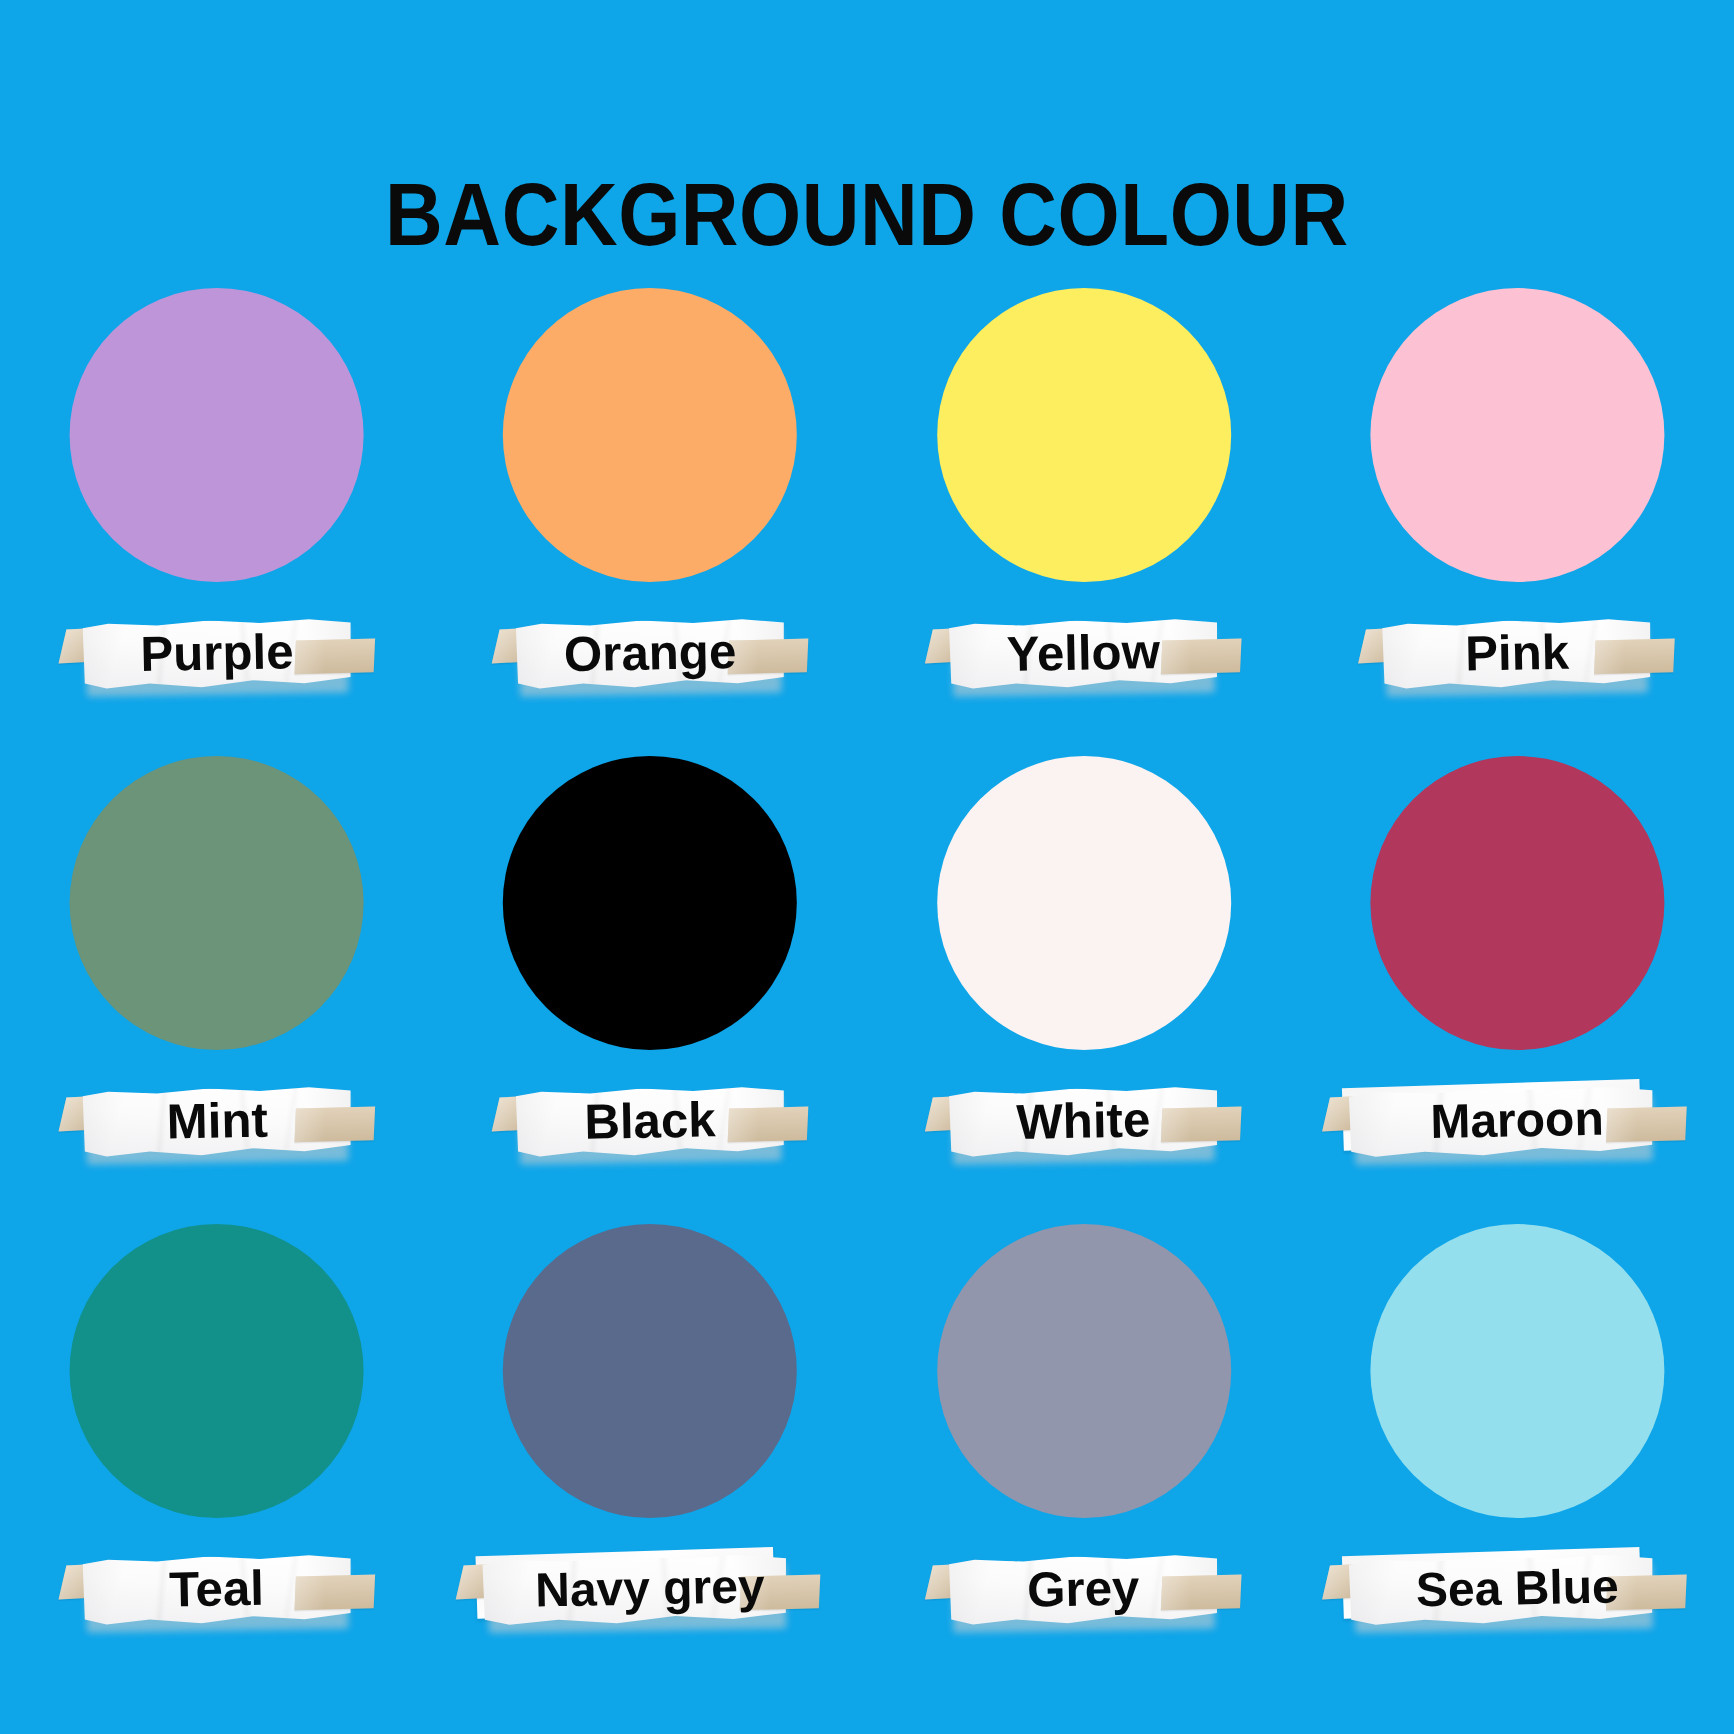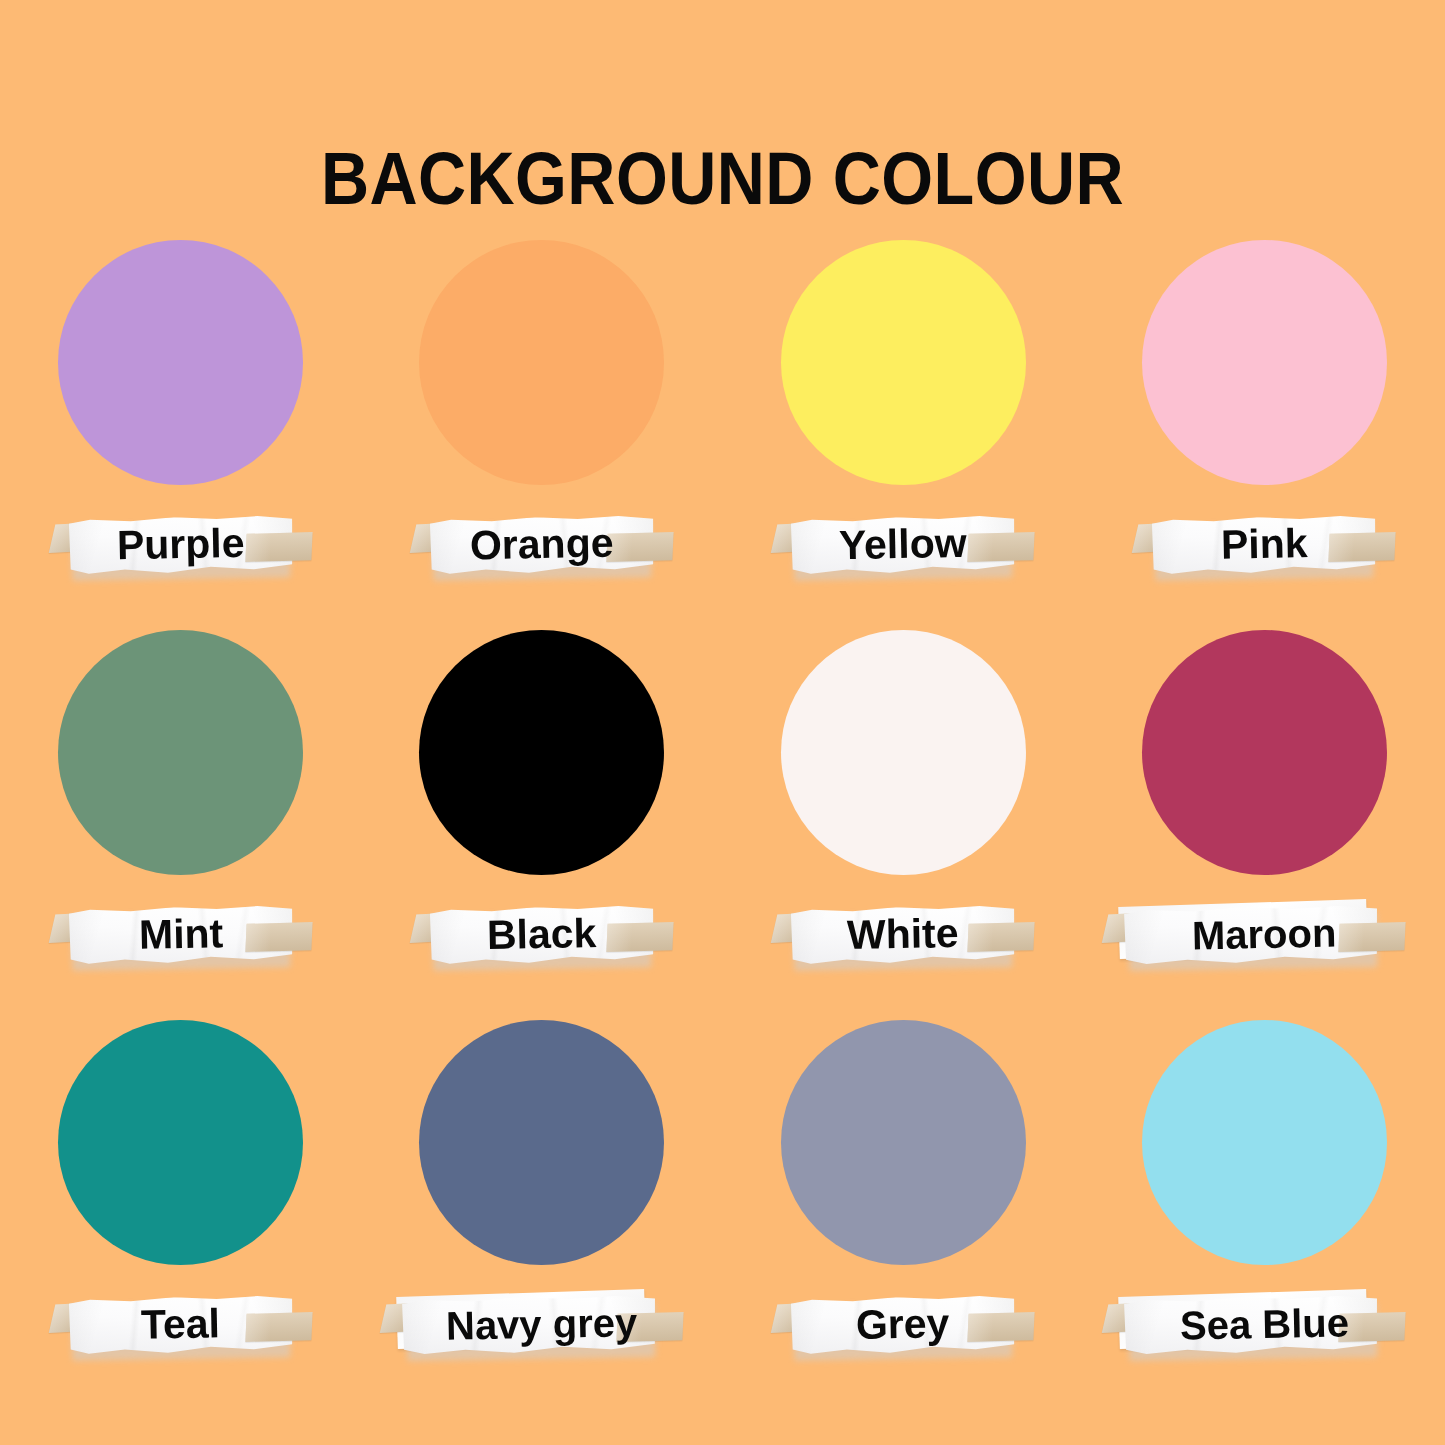--- a/index.html
+++ b/index.html
@@ -13,21 +13,21 @@
     height: 1445px;
     font-family: "Liberation Sans", sans-serif;
     overflow: hidden;
     position: relative;
   }
 
   #page {
     position: relative;
     width: 1445px;
     height: 1445px;
-    background: #fdba74;
+    background: #0ea5e9;
   }
 
   
   #title {
     position: absolute;
     top: 142px;
     left: 0;
     width: 1445px;
     text-align: center;
     font-family: "Liberation Sans", sans-serif;

